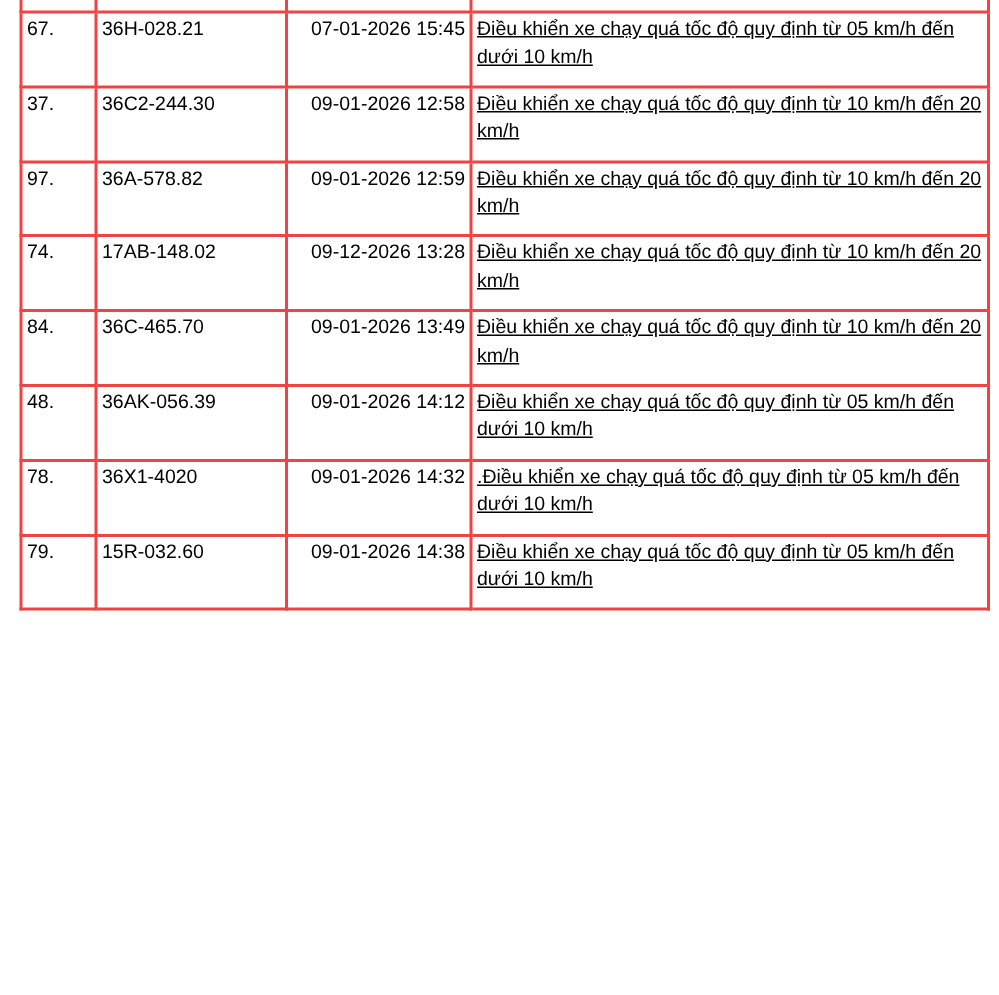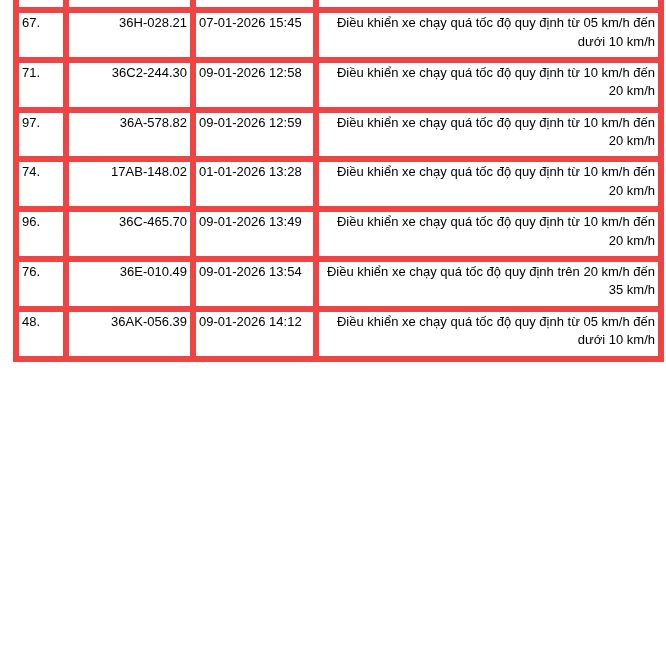--- a/index.html
+++ b/index.html
@@ -17,39 +17,39 @@
   }
   table.violations {
     position: absolute;
     left: 13px;
     top: -43px;
     width: 645px;
     border-collapse: collapse;
     table-layout: fixed;
   }
   table.violations td {
-    border: 6px solid #ef4444;
+    border: 2px solid #ef4444;
     vertical-align: top;
     color: #000000;
     font-size: 13px;
     line-height: 18.5px;
     padding: 1px 3px 0 3px;
     overflow: hidden;
   }
   tr.data-row { height: 49.8px; }
   tr.partial-row { height: 50px; }
   td.col-no {
     font-size: 10.5px;
     text-align: left;
     padding-left: 7px;
     padding-top: 2px;
   }
-  td.col-plate { text-align: right; }
-  td.col-dt { text-align: left; }
-  td.col-viol { text-align: right; }
+  td.col-plate { text-align: left; }
+  td.col-dt { text-align: right; }
+  td.col-viol { text-align: left; text-decoration: underline; }
 </style>
 </head>
 <body>
 
 <div class="viewport">
   <table class="violations">
     <colgroup>
       <col style="width:50px">
       <col style="width:127px">
       <col style="width:123px">
@@ -63,50 +63,56 @@
         <td class="col-viol"></td>
       </tr>
 
       <tr class="data-row">
         <td class="col-no">67.</td>
         <td class="col-plate">36H-028.21</td>
         <td class="col-dt">07-01-2026 15:45</td>
         <td class="col-viol">Điều khiển xe chạy quá tốc độ quy định từ 05 km/h đến dưới 10 km/h</td>
       </tr>
       <tr class="data-row">
-        <td class="col-no">71.</td>
+        <td class="col-no">37.</td>
         <td class="col-plate">36C2-244.30</td>
         <td class="col-dt">09-01-2026 12:58</td>
         <td class="col-viol">Điều khiển xe chạy quá tốc độ quy định từ 10 km/h đến 20 km/h</td>
       </tr>
       <tr class="data-row">
         <td class="col-no">97.</td>
         <td class="col-plate">36A-578.82</td>
         <td class="col-dt">09-01-2026 12:59</td>
         <td class="col-viol">Điều khiển xe chạy quá tốc độ quy định từ 10 km/h đến 20 km/h</td>
       </tr>
       <tr class="data-row">
         <td class="col-no">74.</td>
         <td class="col-plate">17AB-148.02</td>
-        <td class="col-dt">01-01-2026 13:28</td>
+        <td class="col-dt">09-12-2026 13:28</td>
         <td class="col-viol">Điều khiển xe chạy quá tốc độ quy định từ 10 km/h đến 20 km/h</td>
       </tr>
       <tr class="data-row">
-        <td class="col-no">96.</td>
+        <td class="col-no">84.</td>
         <td class="col-plate">36C-465.70</td>
         <td class="col-dt">09-01-2026 13:49</td>
         <td class="col-viol">Điều khiển xe chạy quá tốc độ quy định từ 10 km/h đến 20 km/h</td>
-      </tr>
-      <tr class="data-row">
-        <td class="col-no">76.</td>
-        <td class="col-plate">36E-010.49</td>
-        <td class="col-dt">09-01-2026 13:54</td>
-        <td class="col-viol">Điều khiển xe chạy quá tốc độ quy định trên 20 km/h đến 35 km/h</td>
       </tr>
       <tr class="data-row">
         <td class="col-no">48.</td>
         <td class="col-plate">36AK-056.39</td>
         <td class="col-dt">09-01-2026 14:12</td>
         <td class="col-viol">Điều khiển xe chạy quá tốc độ quy định từ 05 km/h đến dưới 10 km/h</td>
       </tr>
+      <tr class="data-row">
+        <td class="col-no">78.</td>
+        <td class="col-plate">36X1-4020</td>
+        <td class="col-dt">09-01-2026 14:32</td>
+        <td class="col-viol">.Điều khiển xe chạy quá tốc độ quy định từ 05 km/h đến dưới 10 km/h</td>
+      </tr>
+      <tr class="data-row">
+        <td class="col-no">79.</td>
+        <td class="col-plate">15R-032.60</td>
+        <td class="col-dt">09-01-2026 14:38</td>
+        <td class="col-viol">Điều khiển xe chạy quá tốc độ quy định từ 05 km/h đến dưới 10 km/h</td>
+      </tr>
     </tbody>
   </table>
 </div>
 
 </body></html>

